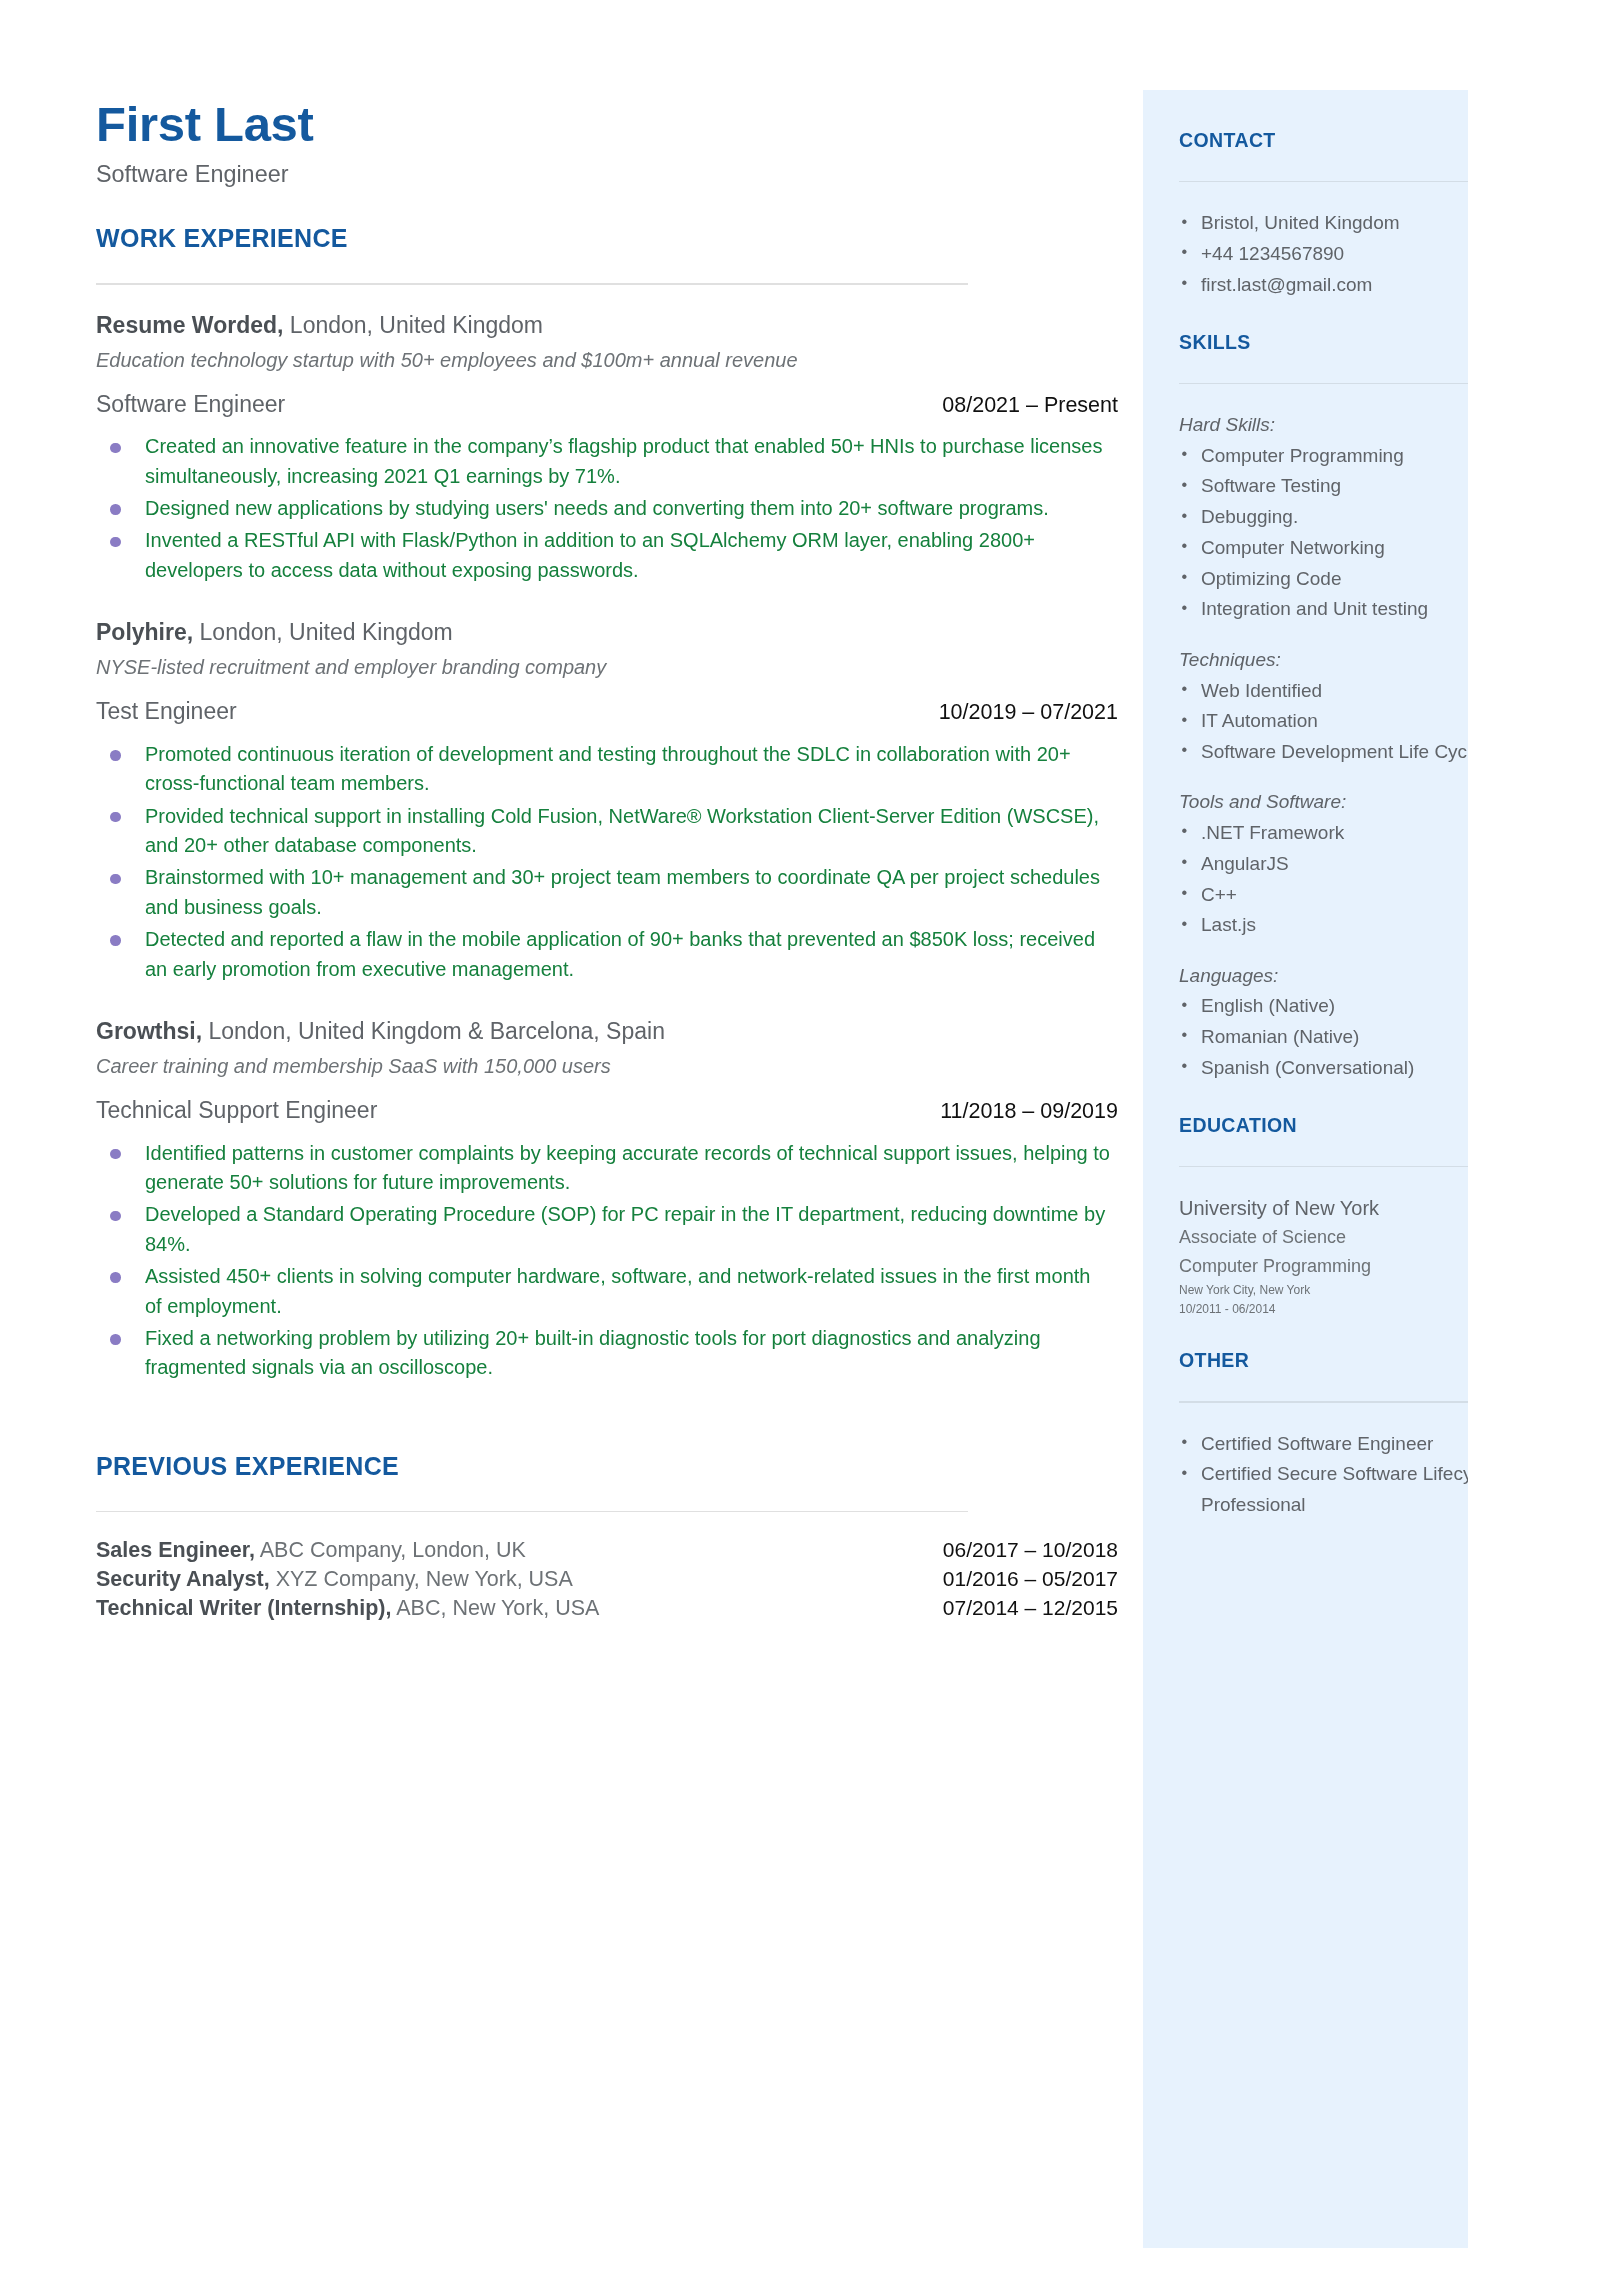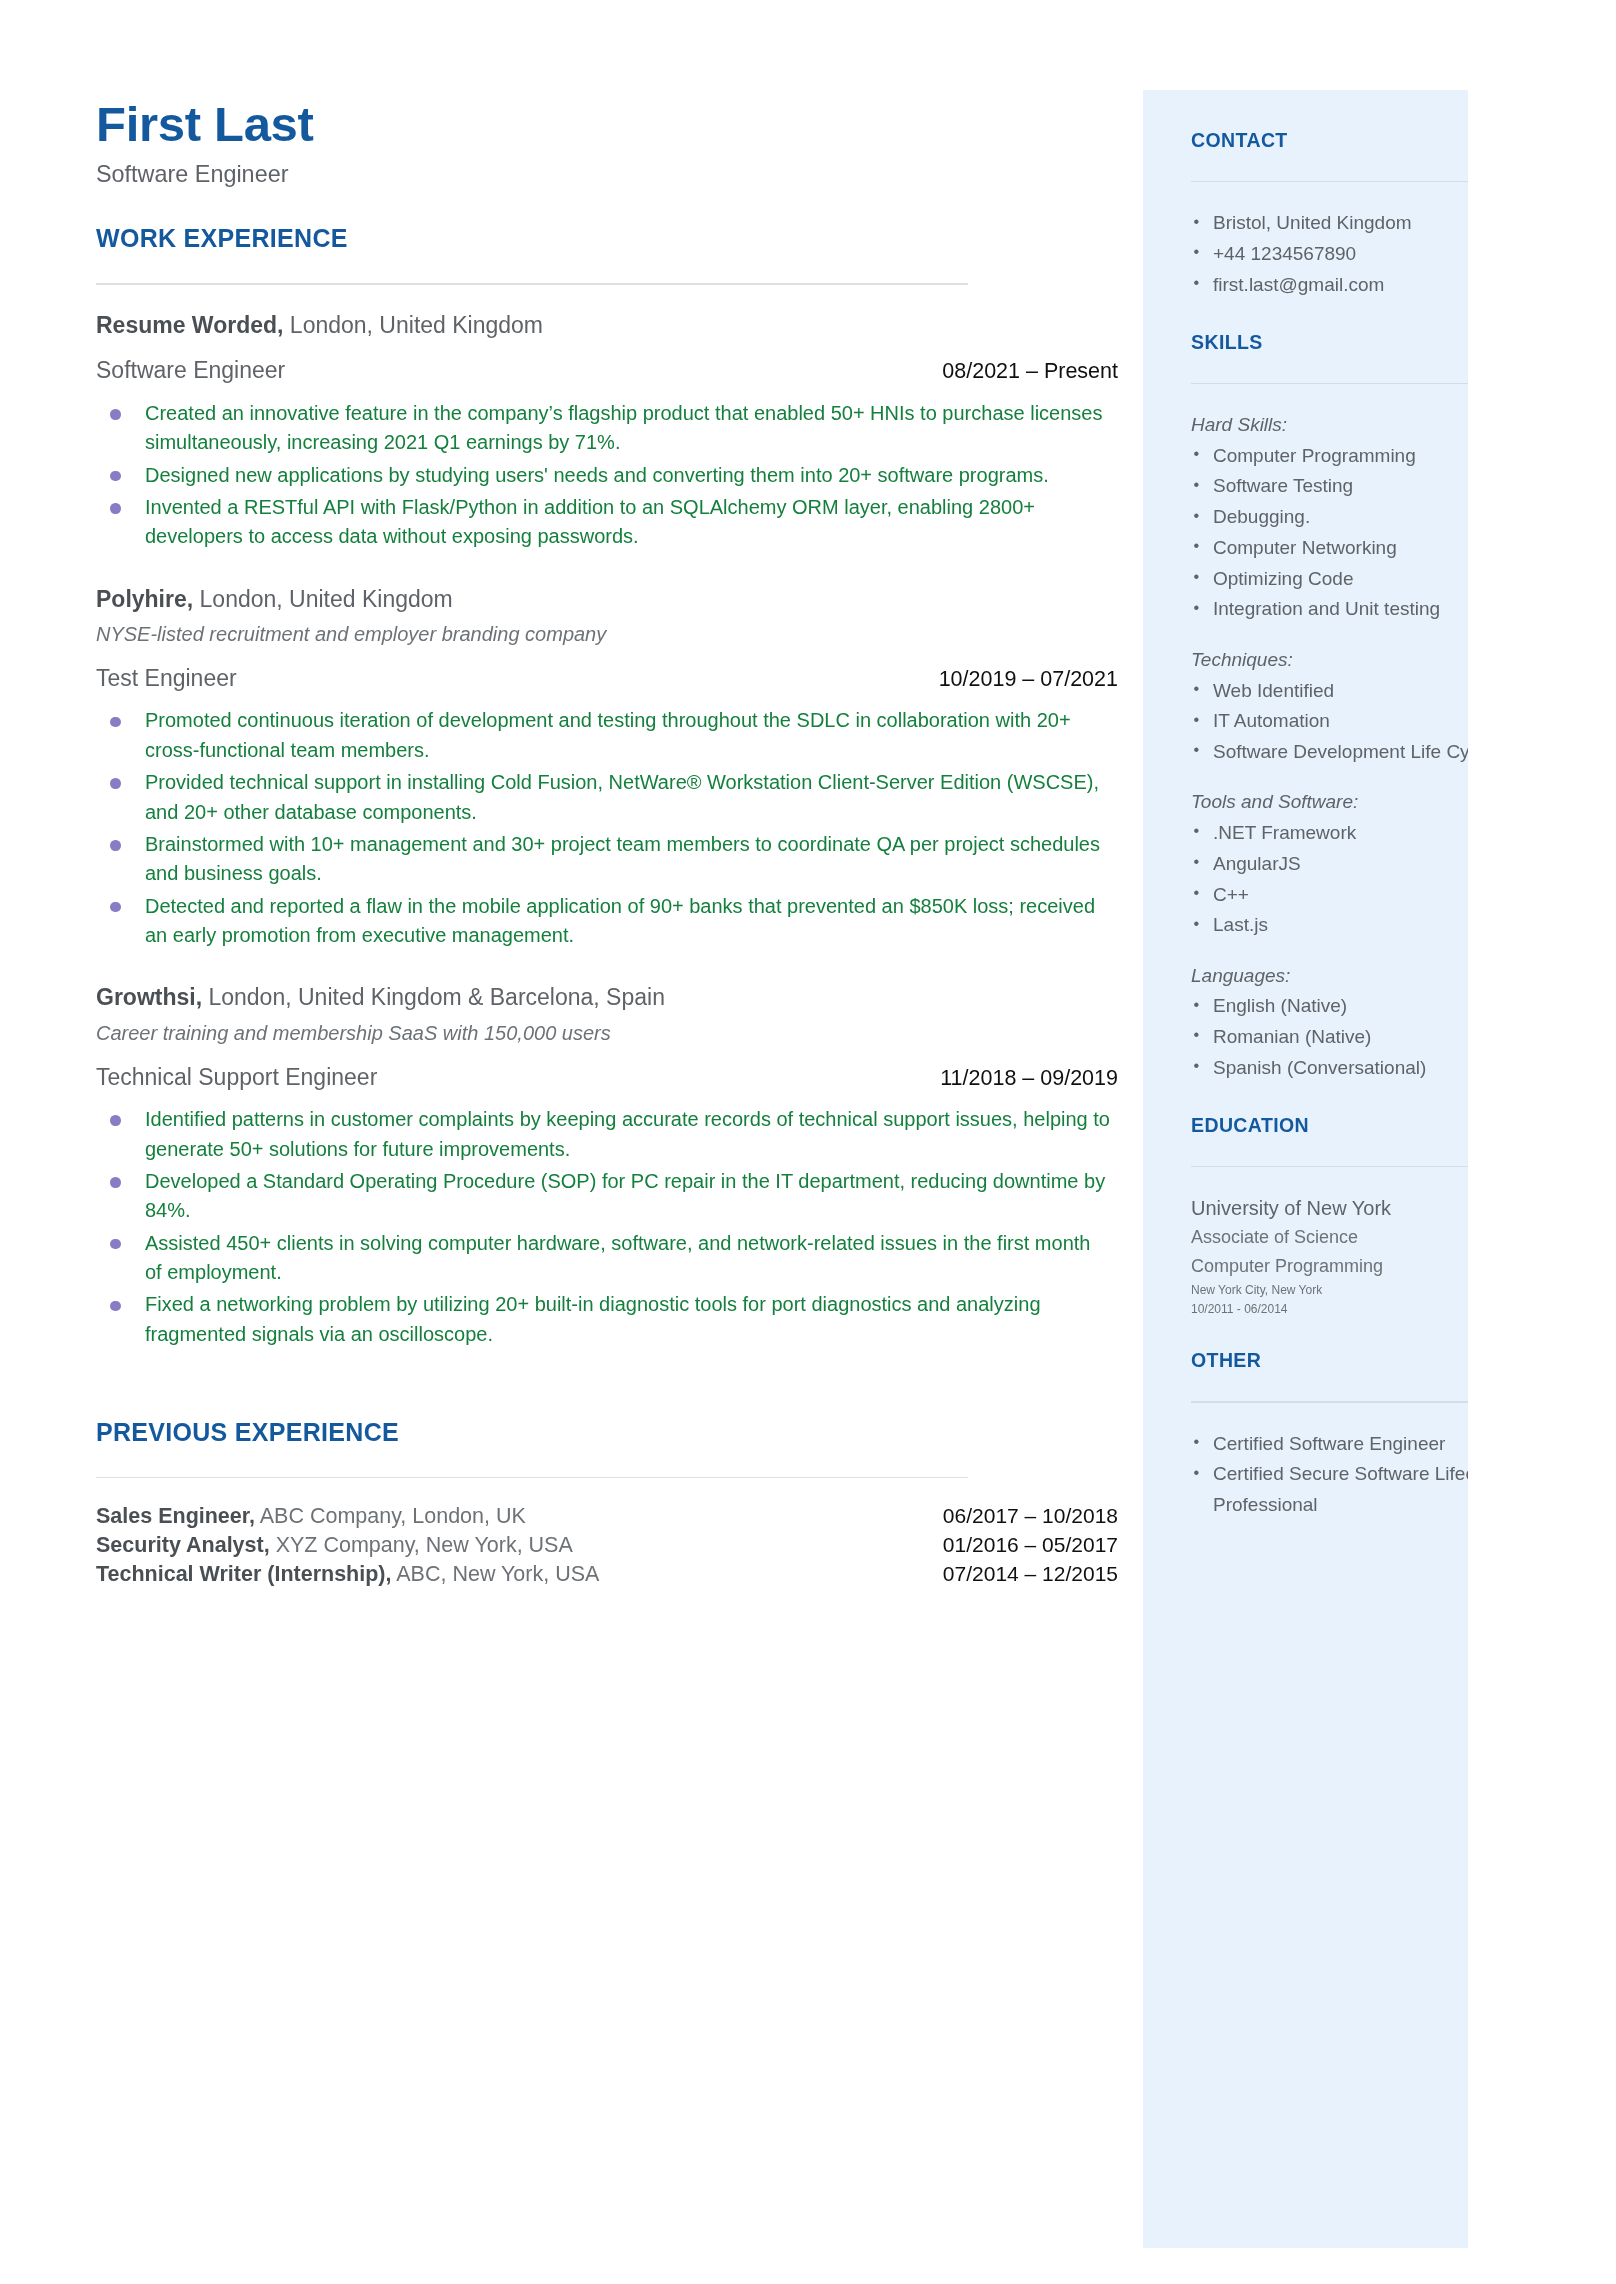--- a/index.html
+++ b/index.html
@@ -18,21 +18,21 @@
   }
 
   
   .sidebar {
     position: absolute;
     left: 1143px;
     top: 90px;
     width: 423px;
     height: 2158px;
     background: #e7f2fd;
-    padding: 39px 34px 0 48px;
+    padding: 39px 34px 0 36px;
   }
   .side-head {
     color: #14599e;
     font-weight: bold;
     font-size: 19.5px;
     letter-spacing: 0.4px;
     margin-top: 0;
   }
   .side-rule {
     height: 1.3px;
@@ -206,20 +206,21 @@
 
     <div class="name">First Last</div>
     <div class="subtitle">Software Engineer</div>
 
     <div class="sec-title">WORK EXPERIENCE</div>
     <div class="main-rule"></div>
 
     <div id="jobs-container">
         <div>
           <div class="company"><b>Resume Worded,</b><span> London, United Kingdom</span></div>
+          <div class="company-desc">Education technology startup with 50+ employees and $100m+ annual revenue</div>
           <div class="role-row">
             <div class="role">Software Engineer</div>
             <div class="role-date">08/2021 – Present</div>
           </div>
           <ul class="bullets">
             <li>Created an innovative feature in the company’s flagship product that enabled 50+ HNIs to purchase licenses simultaneously, increasing 2021 Q1 earnings by 71%.</li>
             <li>Designed new applications by studying users' needs and converting them into 20+ software programs.</li>
             <li>Invented a RESTful API with Flask/Python in addition to an SQLAlchemy ORM layer, enabling 2800+ developers to access data without exposing passwords.</li>
           </ul>
           <div class="job-gap"></div>

